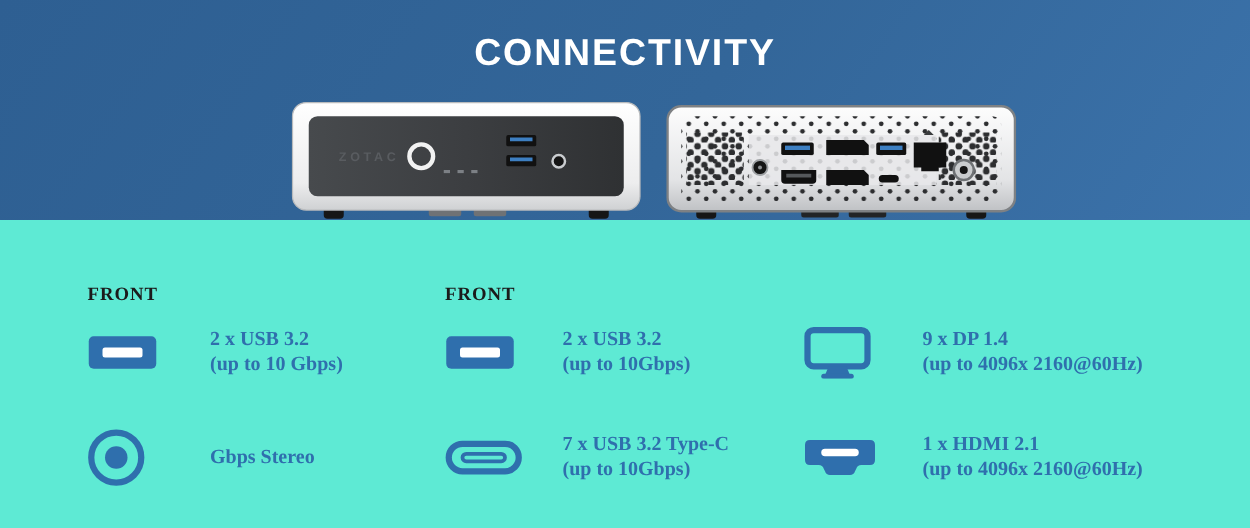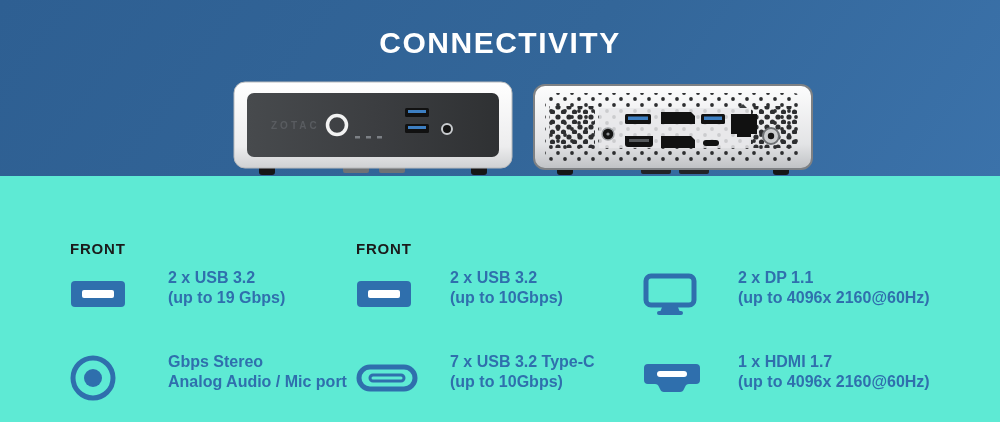--- a/index.html
+++ b/index.html
@@ -12,27 +12,27 @@
             background:linear-gradient(125deg, #2e5f92 0%, #336699 55%, #3b72aa 100%); }
   .banner h1 { position:absolute; left:0; right:0; top:26px; text-align:center;
                color:#ffffff; font-size:30px; font-weight:800; letter-spacing:1.5px; }
 
   .device { position:absolute; bottom:0; }
   .device.front { left:193px; width:280px; height:96px;margin-left:40px; }
   .device.back  { left:533px; width:280px; height:92px; }
   .device svg { display:block; width:100%; height:100%; }
 
   
-  .col { position:absolute; top:240px; height:180px; }
+  .col { position:absolute; top:228px; height:180px;font-family:Liberation Serif, serif; }
   .col-1 { left:70px;  width:280px; }
   .col-2 { left:356px; width:280px; }
   .col-3 { left:643px; width:330px; }
   .col-header { position:absolute; left:0; top:0; font-size:15px; font-weight:800;
                 color:#1b1b1b; letter-spacing:0.8px; }
-  .row { position:absolute; left:0; display:flex; height:52px; }
+  .row { position:absolute; left:0; display:flex; align-items:center; height:52px; }
   .row-1 { top:28px; }
   .row-2 { top:112px; }
   .icon-cell { flex:0 0 auto; display:flex; align-items:center; justify-content:flex-start; }
   .col-1 .icon-cell { width:98px; }
   .col-2 .icon-cell { width:94px; }
   .col-3 .icon-cell { width:95px; }
   .label { color:#2f6fad; font-size:16px; font-weight:700; line-height:20px; white-space:nowrap; }
 </style>
 </head>
 <body>
@@ -147,34 +147,33 @@
 
     <div class="row row-1">
       <div class="icon-cell">
         <svg width="56" height="28" viewBox="0 0 56 28">
           <rect x="1" y="1" width="54" height="26" rx="4" fill="#2f6fad"></rect>
           <rect x="12" y="10" width="32" height="8" rx="2" fill="#ffffff"></rect>
         </svg>
       </div>
       <div class="label">
         <div>2 x USB 3.2</div>
-        <div>(up to 19 Gbps)</div>
+        <div>(up to 10 Gbps)</div>
       </div>
     </div>
 
     <div class="row row-2">
       <div class="icon-cell">
         <svg width="46" height="46" viewBox="0 0 46 46">
           <circle cx="23" cy="23" r="20" fill="none" stroke="#2f6fad" stroke-width="5"></circle>
           <circle cx="23" cy="23" r="9" fill="#2f6fad"></circle>
         </svg>
       </div>
       <div class="label">
         <div>Gbps Stereo</div>
-        <div>Analog Audio / Mic port</div>
       </div>
     </div>
   </div>
 
   <div class="col col-2">
     <div class="col-header">FRONT</div>
 
     <div class="row row-1">
       <div class="icon-cell">
         <svg width="56" height="28" viewBox="0 0 56 28">
@@ -207,32 +206,32 @@
 
     <div class="row row-1">
       <div class="icon-cell">
         <svg width="54" height="42" viewBox="0 0 54 42">
           <rect x="3" y="3" width="48" height="29" rx="5" fill="none" stroke="#2f6fad" stroke-width="5"></rect>
           <path d="M20 32 h14 l3 7 h-20 z" fill="#2f6fad"></path>
           <rect x="14" y="38" width="26" height="4" rx="2" fill="#2f6fad"></rect>
         </svg>
       </div>
       <div class="label">
-        <div>2 x DP 1.1</div>
+        <div>9 x DP 1.4</div>
         <div>(up to 4096x 2160@60Hz)</div>
       </div>
     </div>
 
     <div class="row row-2">
       <div class="icon-cell">
         <svg width="58" height="30" viewBox="0 0 58 30">
           <path d="M5 1 h48 q4 0 4 4 v12 q0 4 -4 4 h-7 q-3 0 -4 3 l-1 2 q-1 3 -4 3 h-16 q-3 0 -4 -3 l-1 -2 q-1 -3 -4 -3 h-7 q-4 0 -4 -4 v-12 q0 -4 4 -4 z" fill="#2f6fad"></path>
           <rect x="14" y="8" width="30" height="6" rx="3" fill="#ffffff"></rect>
         </svg>
       </div>
       <div class="label">
-        <div>1 x HDMI 1.7</div>
+        <div>1 x HDMI 2.1</div>
         <div>(up to 4096x 2160@60Hz)</div>
       </div>
     </div>
   </div>
 
 </div>
 
 </body></html>

